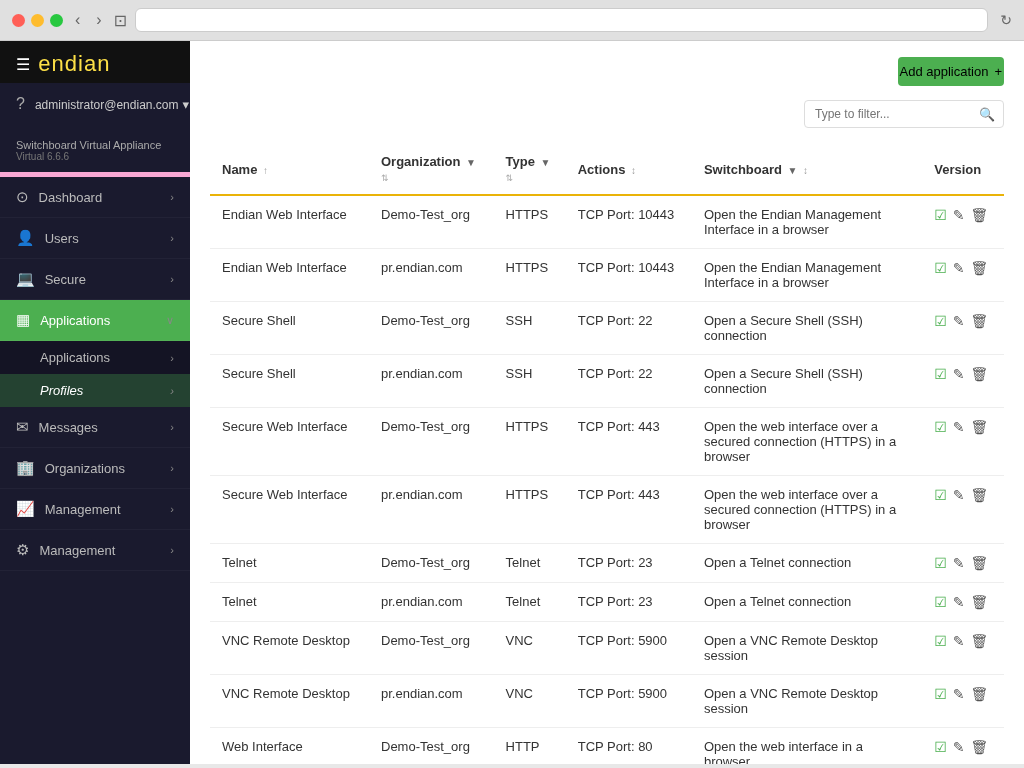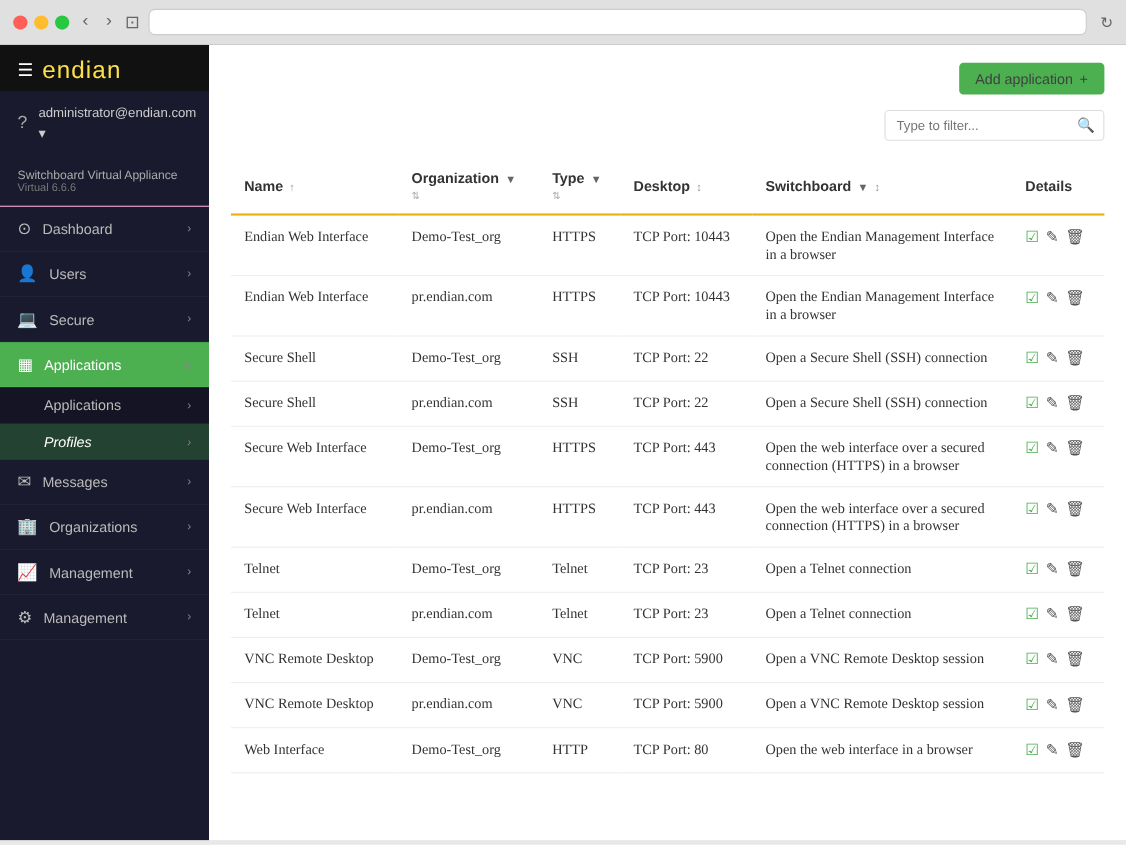--- a/index.html
+++ b/index.html
@@ -18,55 +18,55 @@
     .address-bar { flex: 1; background: white; border: 1px solid #ccc; border-radius: 6px; padding: 4px 30px 4px 10px; font-size: 12px; color: #666; position: relative; }
     .address-bar-wrap { flex: 1; position: relative; display: flex; align-items: center; }
     .address-bar-wrap input { width: 100%; background: white; border: 1px solid #ccc; border-radius: 6px; padding: 4px 30px 4px 10px; font-size: 12px; color: #666; outline: none; }
     .refresh-btn { background: none; border: none; font-size: 14px; color: #666; cursor: pointer; margin-left: 4px; }
 
     
     .app { display: flex; height: calc(768px - 45px); overflow: hidden; }
 
     
     .sidebar { width: 190px; min-width: 190px; background: #1a1a2e; color: #ccc; display: flex; flex-direction: column; overflow-y: auto; }
-    .sidebar-brand { padding: 14px 16px 10px; border-bottom: 1px solid #f9a8d4; }
+    .sidebar-brand { padding: 14px 16px 10px; border-bottom: 5px solid #f9a8d4; }
     .sidebar-brand-name { font-size: 11px; color: #aaa; }
     .sidebar-brand-version { font-size: 10px; color: #777; }
     .sidebar-logo { display: flex; align-items: center; gap: 8px; padding: 10px 16px 6px; background: #111; }
     .hamburger { color: white; font-size: 16px; }
     .logo-text { color: #fde047; font-size: 22px; font-weight: 300; letter-spacing: 1px; }
     .top-bar { background: #1a1a2e; padding: 12px 16px; display: flex; align-items: center; justify-content: space-between; }
     .top-bar-left { display: flex; align-items: center; gap: 10px; }
     .help-icon { color: #aaa; font-size: 16px; cursor: pointer; }
     .user-info { color: #ccc; font-size: 12px; }
-    .user-dropdown { display: flex; align-items: flex-start; gap: 4px; cursor: pointer; flex-direction: column; }
+    .user-dropdown { display: flex; align-items: flex-end; gap: 4px; cursor: pointer; }
 
     .nav-item { display: flex; align-items: center; justify-content: space-between; padding: 11px 16px; cursor: pointer; color: #bbb; border-bottom: 1px solid rgba(255,255,255,0.04); }
     .nav-item.active { background: #4caf50; color: white; }
     .nav-item-inner { display: flex; align-items: center; gap: 10px; }
     .nav-icon { font-size: 15px; }
     .nav-label { font-size: 13px; }
     .nav-arrow { font-size: 11px; color: #888; }
     .nav-sub { background: rgba(0,0,0,0.2); }
     .nav-sub-item { padding: 9px 16px 9px 40px; cursor: pointer; color: #bbb; display: flex; align-items: center; justify-content: space-between; }
     .nav-sub-item.active-sub { color: white; background: rgba(76,175,80,0.3); font-style: italic; }
 
     
     .main { flex: 1; background: white; overflow-y: auto; display: flex; flex-direction: column; }
     .main-content { padding: 16px 20px; flex: 1; }
     .toolbar { display: flex; justify-content: flex-end; align-items: center; gap: 12px; margin-bottom: 14px; }
-    .add-btn { background: #4caf50; color: #404040; border: none; border-radius: 4px; padding: 7px 15px; font-size: 13px; cursor: pointer; display: flex; align-items: center; gap: 6px; }
+    .add-btn { background: #4caf50; color: #000000; border: none; border-radius: 4px; padding: 7px 2px; font-size: 13px; cursor: pointer; display: flex; align-items: center; gap: 6px; }
     .filter-wrap { position: relative; }
     .filter-input { border: 1px solid #ddd; border-radius: 4px; padding: 6px 28px 6px 10px; font-size: 12px; width: 200px; outline: none; }
     .filter-icon { position: absolute; right: 8px; top: 50%; transform: translateY(-50%); color: #999; font-size: 13px; }
 
     
     table { width: 100%; border-collapse: collapse; font-size: 13px; }
     thead th { padding: 10px 12px; text-align: left; border-bottom: 2px solid #eab308; font-weight: 600; color: #333; background: white; white-space: nowrap; }
-    tbody tr { border-bottom: 1px solid #eee; font-family: Liberation Serif, serif; }
+    tbody tr { border-bottom: 1px solid #eee; }
     tbody td { padding: 11px 12px; color: #333; vertical-align: top; }
     .sort-icon { font-size: 10px; color: #999; margin-left: 2px; }
     .filter-badge { font-size: 10px; color: #666; margin-left: 2px; }
     .action-icons { display: flex; gap: 6px; align-items: center; }
     .action-icon { font-size: 14px; color: #555; cursor: pointer; }
     .check-icon { color: #4caf50; }
     .desc-cell { max-width: 220px; }
   </style>
 </head>
 <body>
@@ -206,30 +206,30 @@
               <span>Organization</span>
               <span class="filter-badge">▼</span>
               <br><span style="font-size:9px; color:#aaa; font-weight:normal;">⇅</span>
             </th>
             <th style="cursor:pointer;">
               <span>Type</span>
               <span class="filter-badge">▼</span>
               <br><span style="font-size:9px; color:#aaa; font-weight:normal;">⇅</span>
             </th>
             <th style="cursor:pointer;">
-              <span>Desktop</span>
+              <span>Actions</span>
               <span class="sort-icon">↕</span>
             </th>
             <th style="cursor:pointer;">
               <span>Switchboard</span>
               <span class="filter-badge">▼</span>
               <span class="sort-icon">↕</span>
             </th>
             <th>
-              <span>Details</span>
+              <span>Version</span>
             </th>
           </tr>
         </thead>
         <tbody id="table-body">
         <tr>
     <td>Endian Web Interface</td>
     <td>Demo-Test_org</td>
     <td>HTTPS</td>
     <td>TCP Port: 10443</td>
     <td class="desc-cell">Open the Endian Management Interface in a browser</td>

